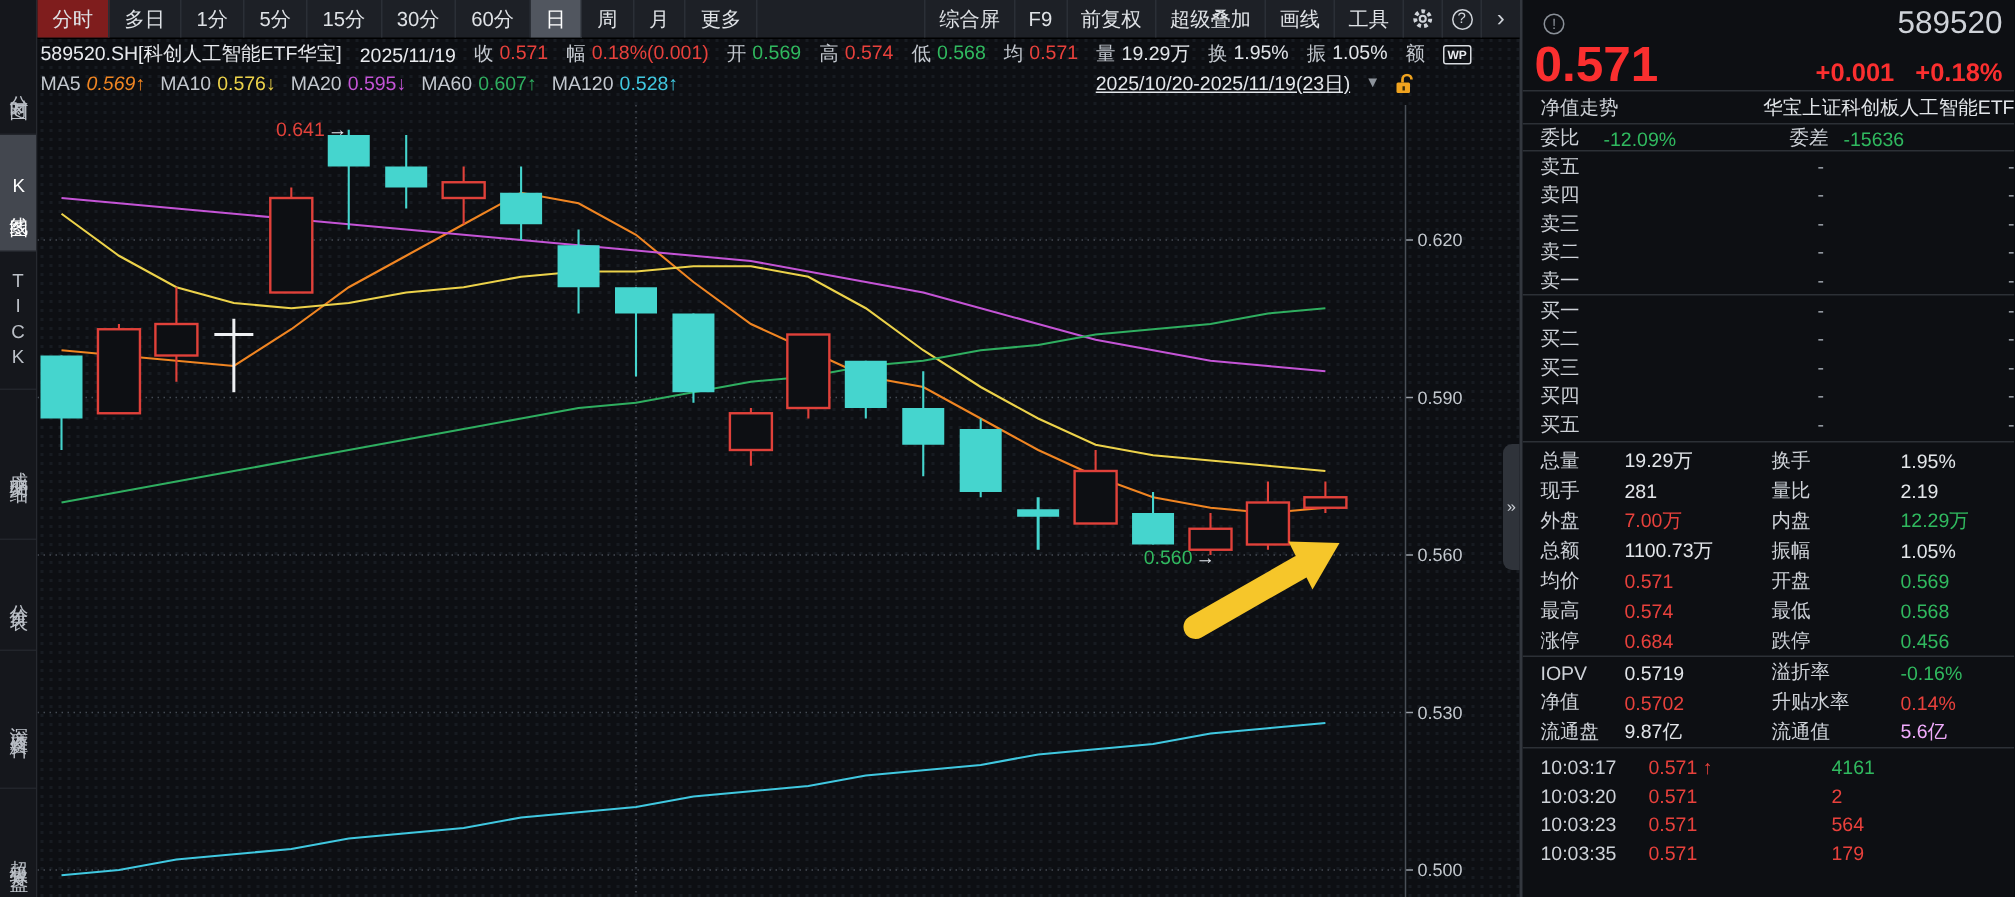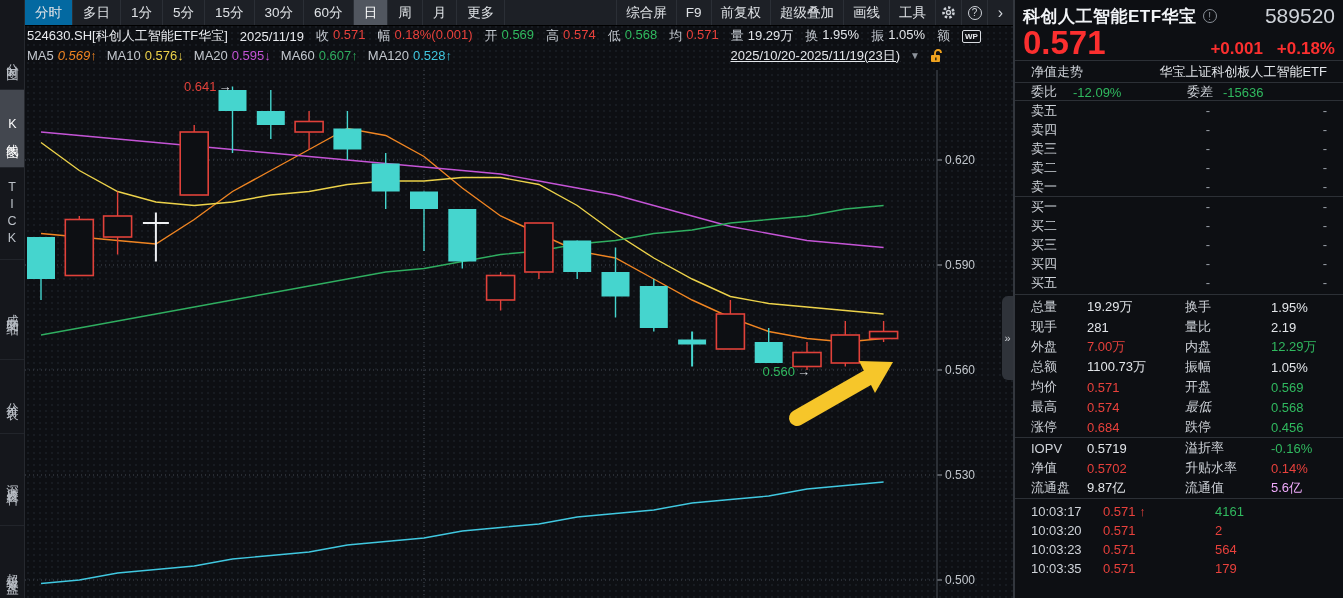--- a/index.html
+++ b/index.html
@@ -16,21 +16,21 @@
   .sb-item.sel { background:#43474f; color:#ffffff; }
 
   
   .main { position:absolute; left:25px; top:0; width:988px; height:598px; background:#0d0f13;
     background-image:radial-gradient(#171b21 1px, transparent 1px); background-size:6px 6px; }
   .main svg.chart { position:absolute; left:0; top:0; }
 
   .row1 { position:relative; z-index:3; height:26px; background:#1d2026; border-bottom:1px solid #000;
     display:flex; align-items:stretch; font-size:13.5px; color:#dfe2e6; }
   .tab { padding:0 10px; line-height:25px; border-right:1px solid #2b2f36; cursor:pointer; white-space:nowrap; }
-  .tab.boxed { background:#0369a1; }
+  .tab.boxed { background:#7f1d1d; }
   .tab.sel { background:#51565f; color:#fff; }
   .tools { margin-left:auto; display:flex; align-items:flex-start; }
   .tool { padding:0 9px; line-height:25px; border-left:1px solid #2b2f36; cursor:pointer; white-space:nowrap; }
   .icon-btn { width:26px; display:flex; align-items:center; justify-content:center; border-left:1px solid #2b2f36; cursor:pointer; color:#cfd3d9; }
   .help-circle { width:14px; height:14px; border:1.5px solid #cfd3d9; border-radius:50%; font-size:10px;
     display:flex; align-items:center; justify-content:center; }
 
   .row2 { position:relative; z-index:3; height:20px; display:flex; align-items:center; gap:12px;
     font-size:13px; padding:0 90px 0 2px; white-space:nowrap; }
   .row2 .sym { color:#e8eaee; }
@@ -57,21 +57,21 @@
   .info-circ { width:14px; height:14px; border:1.5px solid #8a9098; border-radius:50%; color:#8a9098;
     font-size:10px; display:flex; align-items:center; justify-content:center; margin-left:6px; }
   .qp-code { margin-left:auto; font-size:21px; color:#cfd3d9; }
   .qp-price-row { display:flex; align-items:baseline; padding:0 8px; height:32px; }
   .qp-price { font-size:33px; font-weight:bold; color:#fb2f2f; line-height:30px; }
   .qp-chg { margin-left:auto; display:flex; gap:14px; font-size:17px; font-weight:bold; color:#fb2f2f; }
   .qp-meta { display:flex; align-items:center; gap:9px; padding:0 8px; height:21px; color:#9aa0a8; font-size:13px; }
   .qp-meta .micons { margin-left:auto; display:flex; align-items:center; gap:7px; }
   .rong { color:#9aa0a8; border:1px solid #4a4f57; font-size:11px; line-height:13px; padding:0 1px; }
   .cyicon { color:#49cfe2; cursor:pointer; display:flex; }
-  .qp-row { display:grid; align-items:center; padding:0 16px; height:19px; color:#ced2d8; }
+  .qp-row { display:grid; align-items:center; padding:0 0; height:19px; color:#ced2d8;margin-left:12px; }
   .nav-row { grid-template-columns:auto 1fr; height:21px; }
   .nav-row .nv { text-align:right; color:#e3e6ea; }
   .wb-row { grid-template-columns:42px 1fr 46px 1fr; height:17px; }
   .ob-row { grid-template-columns:62px 1fr 1fr; }
   .ob-row span:nth-child(2), .ob-row span:nth-child(3) { text-align:right; color:#9aa0a8; }
   .st-row { grid-template-columns:56px 88px 96px 1fr; height:20px; }
   .tk-row { grid-template-columns:72px 1fr 1fr; }
   .ra { text-align:left; }
   .green { color:#30b95f; } .red { color:#e8413c; }
   .arrow-up { color:#e8413c; font-weight:bold; }
@@ -199,21 +199,21 @@
       </div>
       <div class="icon-btn">
         <span class="help-circle">?</span>
       </div>
       <div class="icon-btn" style="font-size:16px">
           <span>›</span>
         </div>
     </div>
 
     <div class="row2">
-      <span class="sym">524630.SH[科创人工智能ETF华宝]</span>
+      <span class="sym">589520.SH[科创人工智能ETF华宝]</span>
       <span class="sym">2025/11/19</span>
       <span style="display:flex;gap:12px" id="info-fields">
           <span class="fld">
             <span class="flab">收</span>
             <span class="fval" style="color: rgb(232, 65, 60);">0.571</span>
           </span>
           <span class="fld">
             <span class="flab">幅</span>
             <span class="fval" style="color: rgb(232, 65, 60);">0.18%(0.001)</span>
           </span>
@@ -284,21 +284,20 @@
       </svg>
     </div>
 
     <div class="panel-handle">
         <span>»</span>
       </div>
   </div>
 
   <aside class="qpanel">
     <div class="qp-title">
-      <span class="qp-name">科创人工智能ETF华宝</span>
       <span class="info-circ">!</span>
       <span class="qp-code">589520</span>
     </div>
     <div class="qp-price-row">
       <span class="qp-price">0.571</span>
       <span class="qp-chg">
         <span>+0.001</span>
         <span>+0.18%</span>
       </span>
     </div>
@@ -398,21 +397,21 @@
         </div>
         <div class="qp-row st-row">
           <span>均价</span>
           <span class="ra" style="color: rgb(232, 65, 60);">0.571</span>
           <span style="padding-left: 10px;">开盘</span>
           <span class="ra" style="color: rgb(48, 185, 95);">0.569</span>
         </div>
         <div class="qp-row st-row">
           <span>最高</span>
           <span class="ra" style="color: rgb(232, 65, 60);">0.574</span>
-          <span style="padding-left: 10px; font-style: italic;">最低</span>
+          <span style="padding-left: 10px;">最低</span>
           <span class="ra" style="color: rgb(48, 185, 95);">0.568</span>
         </div>
         <div class="qp-row st-row">
           <span>涨停</span>
           <span class="ra" style="color: rgb(232, 65, 60);">0.684</span>
           <span style="padding-left: 10px;">跌停</span>
           <span class="ra" style="color: rgb(48, 185, 95);">0.456</span>
         </div>
       </div>
     <div class="qp-sep"></div>

